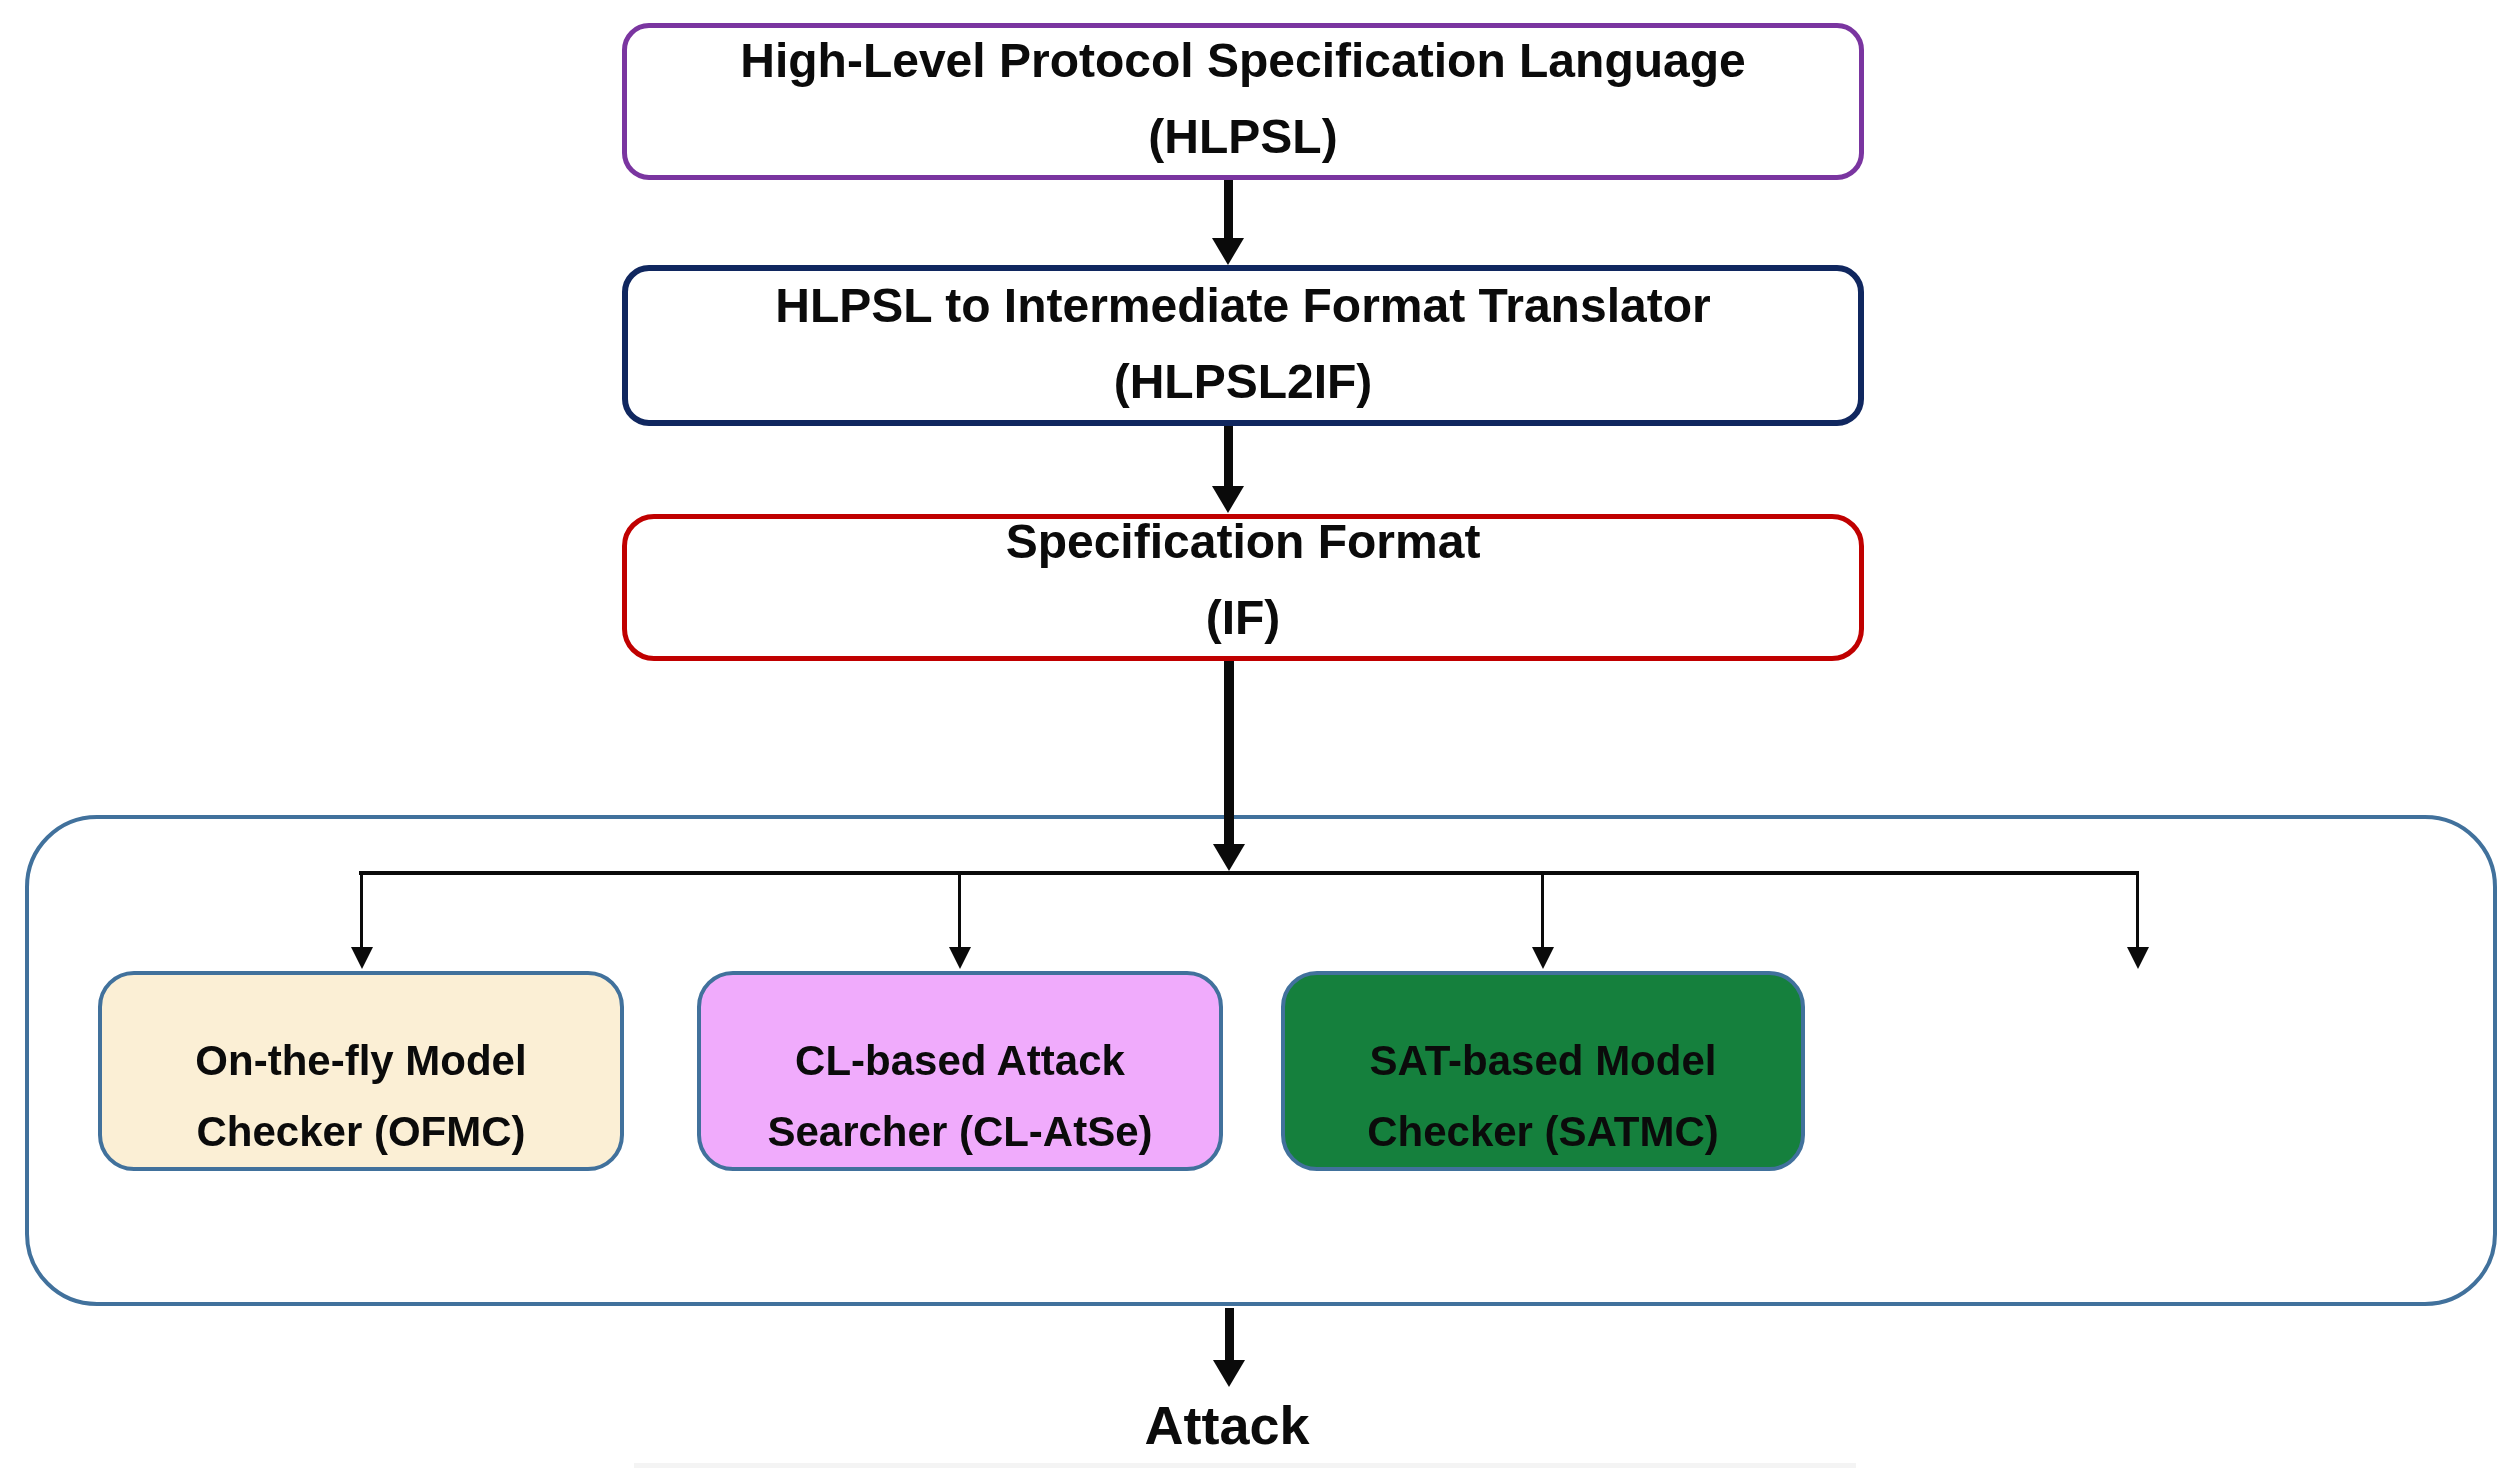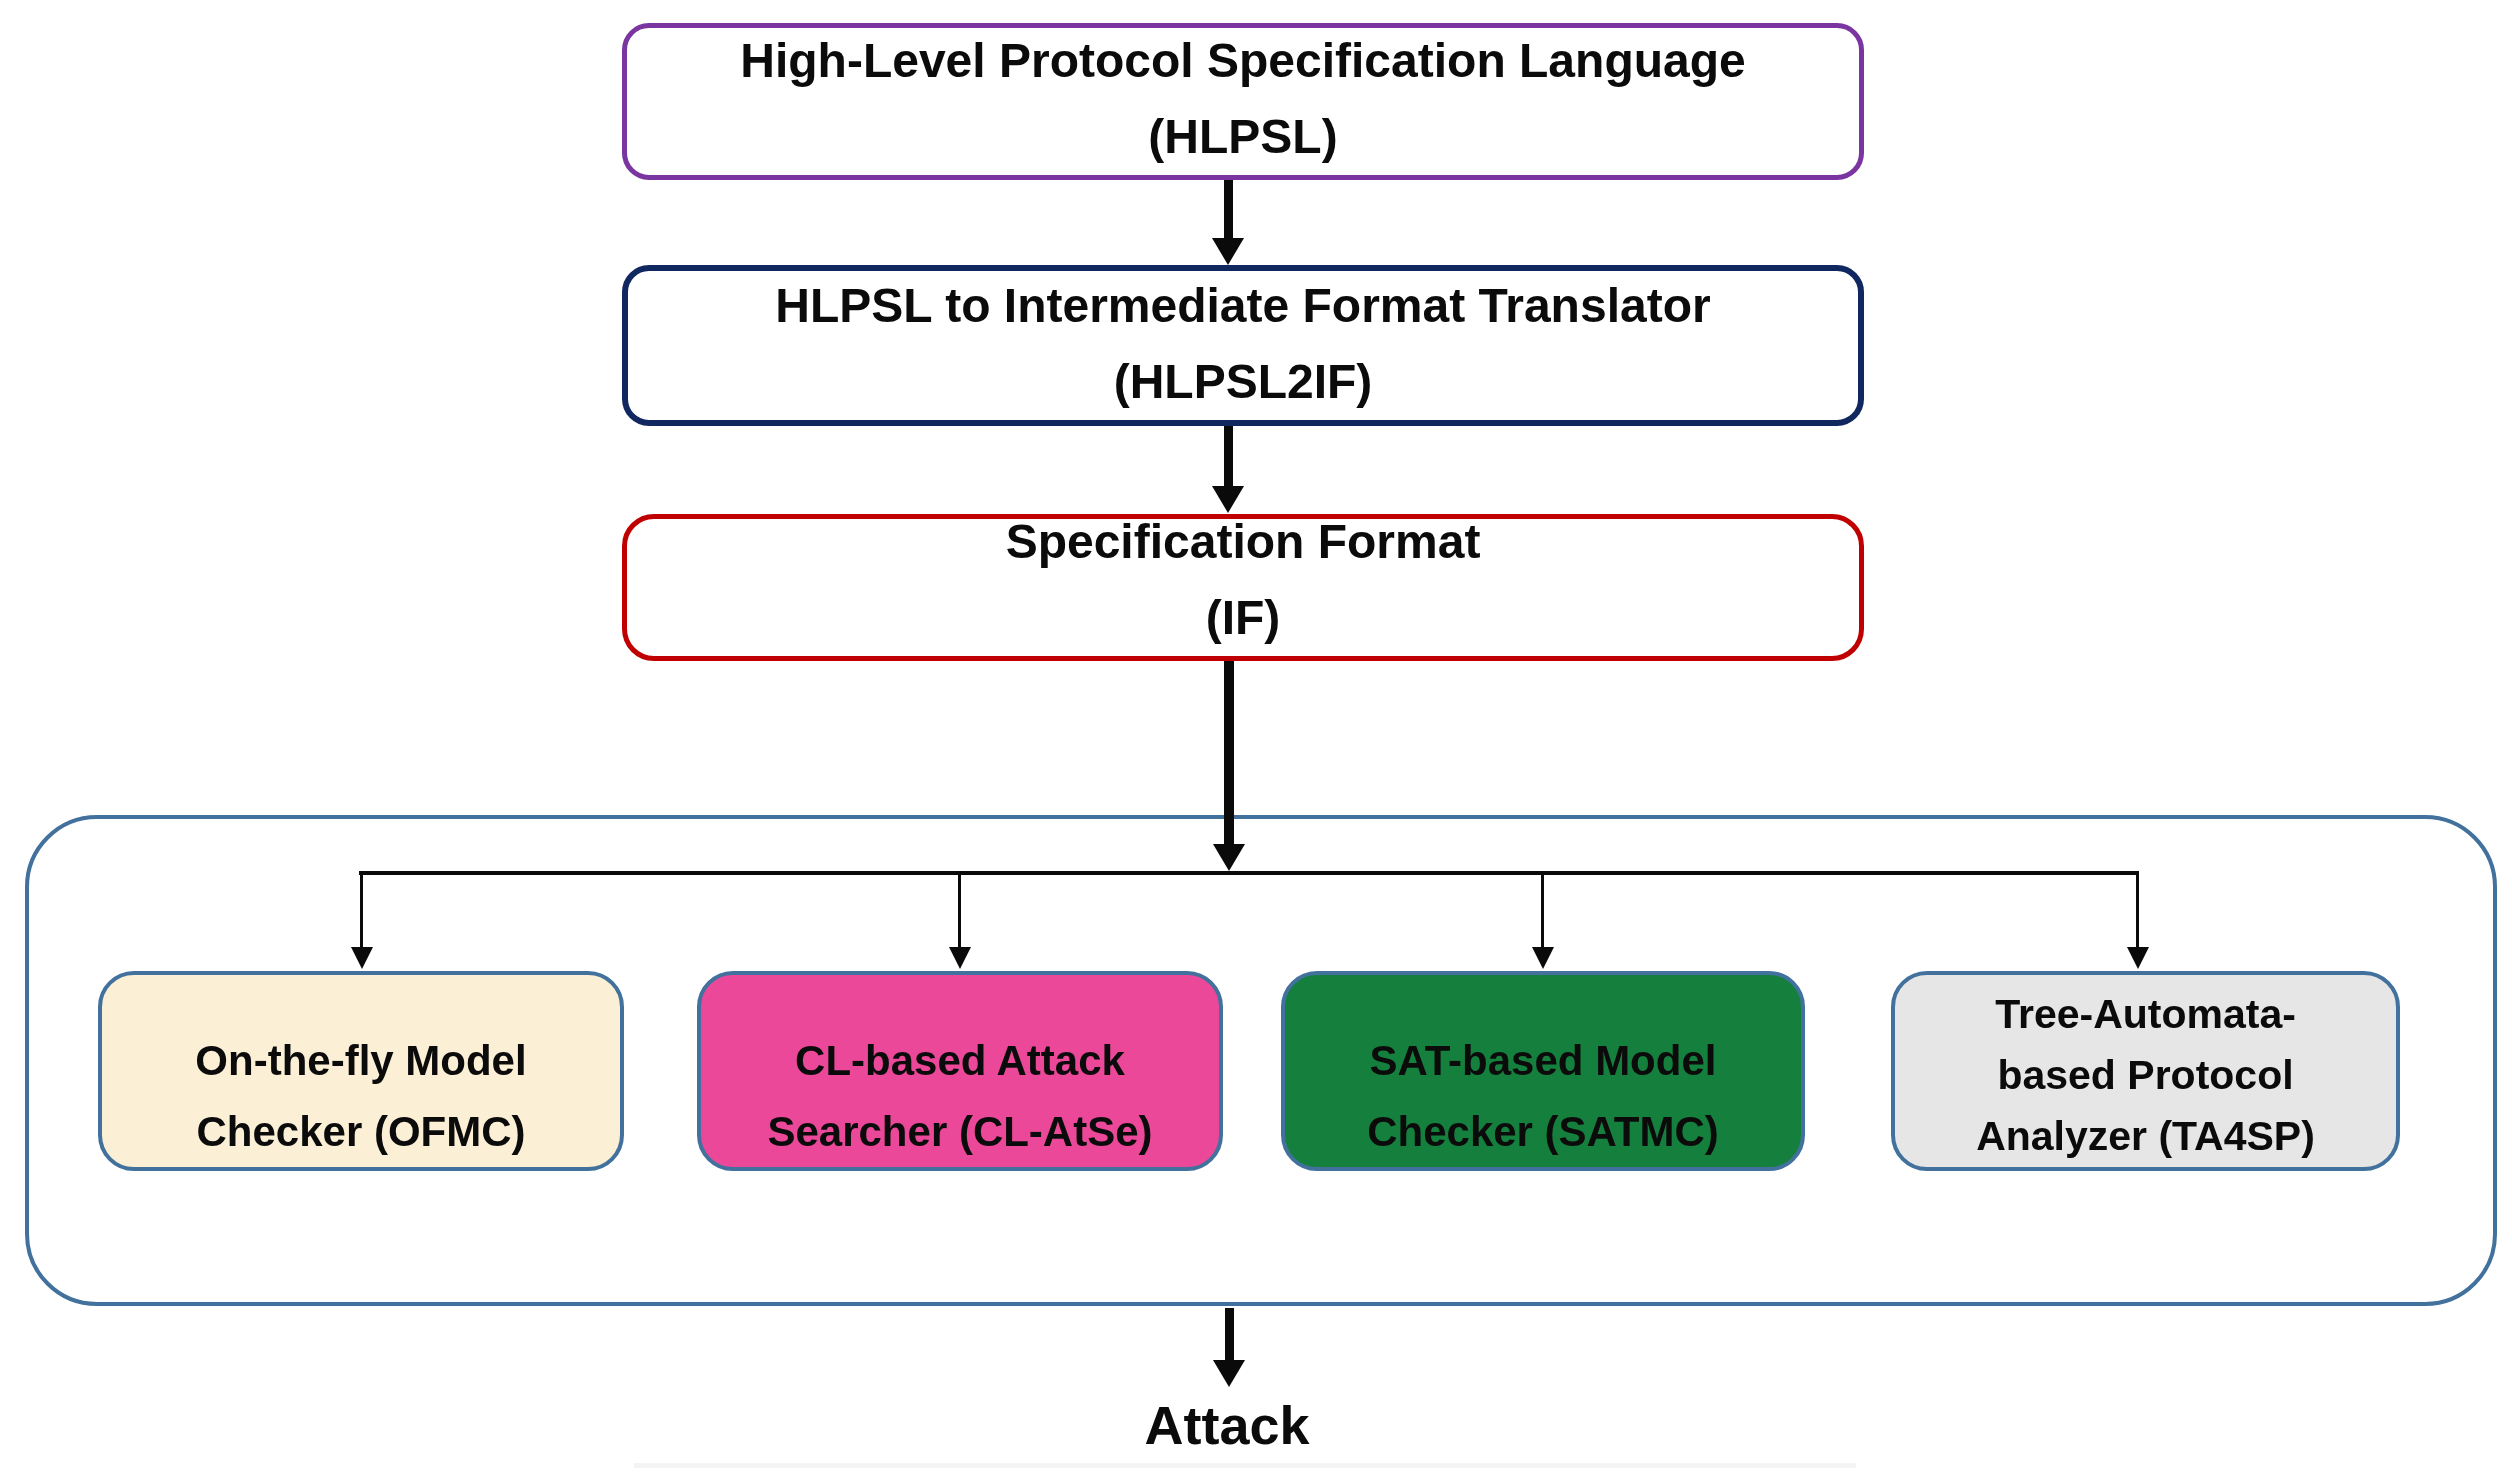--- a/index.html
+++ b/index.html
@@ -37,21 +37,21 @@
     background:#ffffff;
   }
   
   .toolbox{
     top:971px;height:200px;
     border:4.2px solid #41719c;
     border-radius:36px;
     font-size:42px;line-height:71px;
   }
   #box-ofmc  {left:98px;width:526px;background:#fbefd5;}
-  #box-clatse{left:697px;width:526px;background:#ec4899;}
+  #box-clatse{left:697px;width:526px;background:#f0abfc;}
   #box-satmc {left:1281px;width:524px;background:#15803d;}
   #box-ta4sp {left:1891px;width:509px;background:#e7e6e6;font-size:41px;line-height:61px;}
   
   .shaft{position:absolute;background:#0a0a0a;}
   .head{position:absolute;width:0;height:0;}
   .head.down-big{border-left:16px solid transparent;border-right:16px solid transparent;border-top:27px solid #0a0a0a;}
   .head.down-small{border-left:11px solid transparent;border-right:11px solid transparent;border-top:22px solid #0a0a0a;}
   
   #distributor{position:absolute;left:359px;top:871px;width:1780px;height:4.2px;background:#0a0a0a;}
   #output-label{
@@ -113,25 +113,20 @@
   <div class="node toolbox" id="box-clatse">
     <span class="ln">CL-based Attack</span>
     <span class="ln">Searcher (CL-AtSe)</span>
   </div>
 
   <div class="node toolbox" id="box-satmc">
     <span class="ln">SAT-based Model</span>
     <span class="ln">Checker (SATMC)</span>
   </div>
 
-  <div class="node toolbox" id="box-ta4sp">
-    <span class="ln">Tree-Automata-</span>
-    <span class="ln">based Protocol</span>
-    <span class="ln">Analyzer (TA4SP)</span>
-  </div>
 
   <div class="shaft" style="left:1225px;top:1308px;width:8.5px;height:54px;"></div>
   <div class="head down-big" style="left:1213px;top:1360px;"></div>
 
   <div id="output-label">Attack</div>
 
   <div id="artifact-line"></div>
 
 </div>
 

